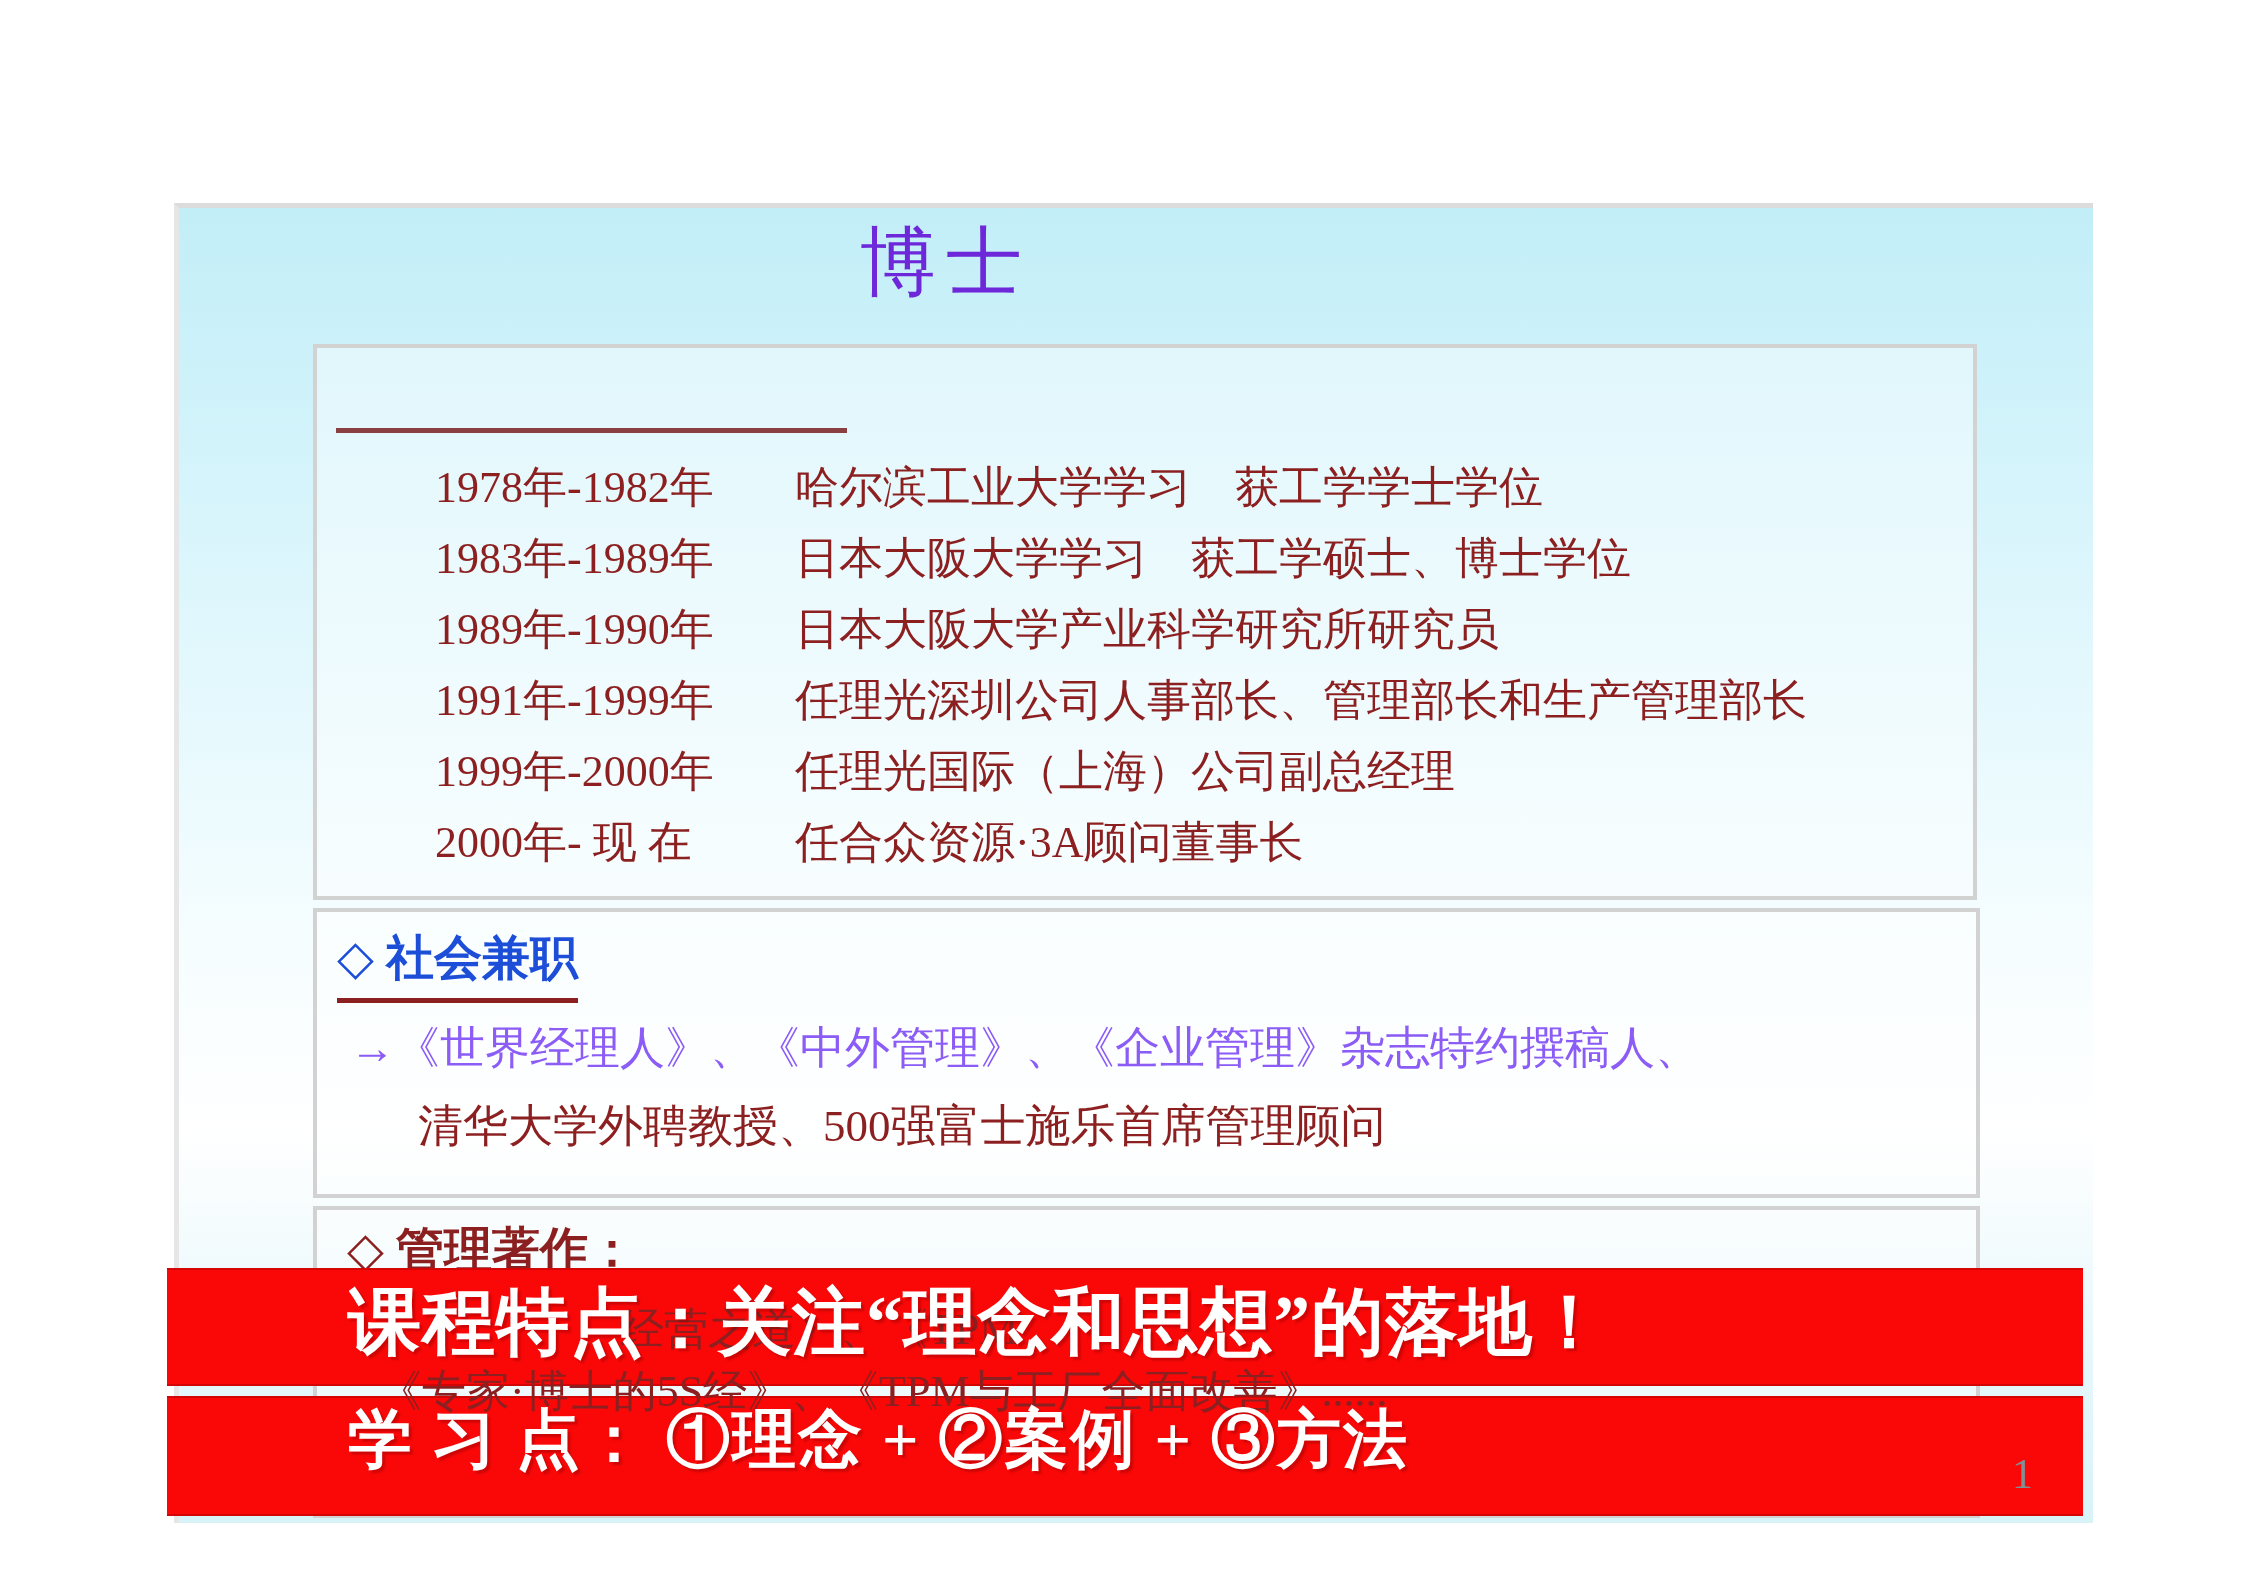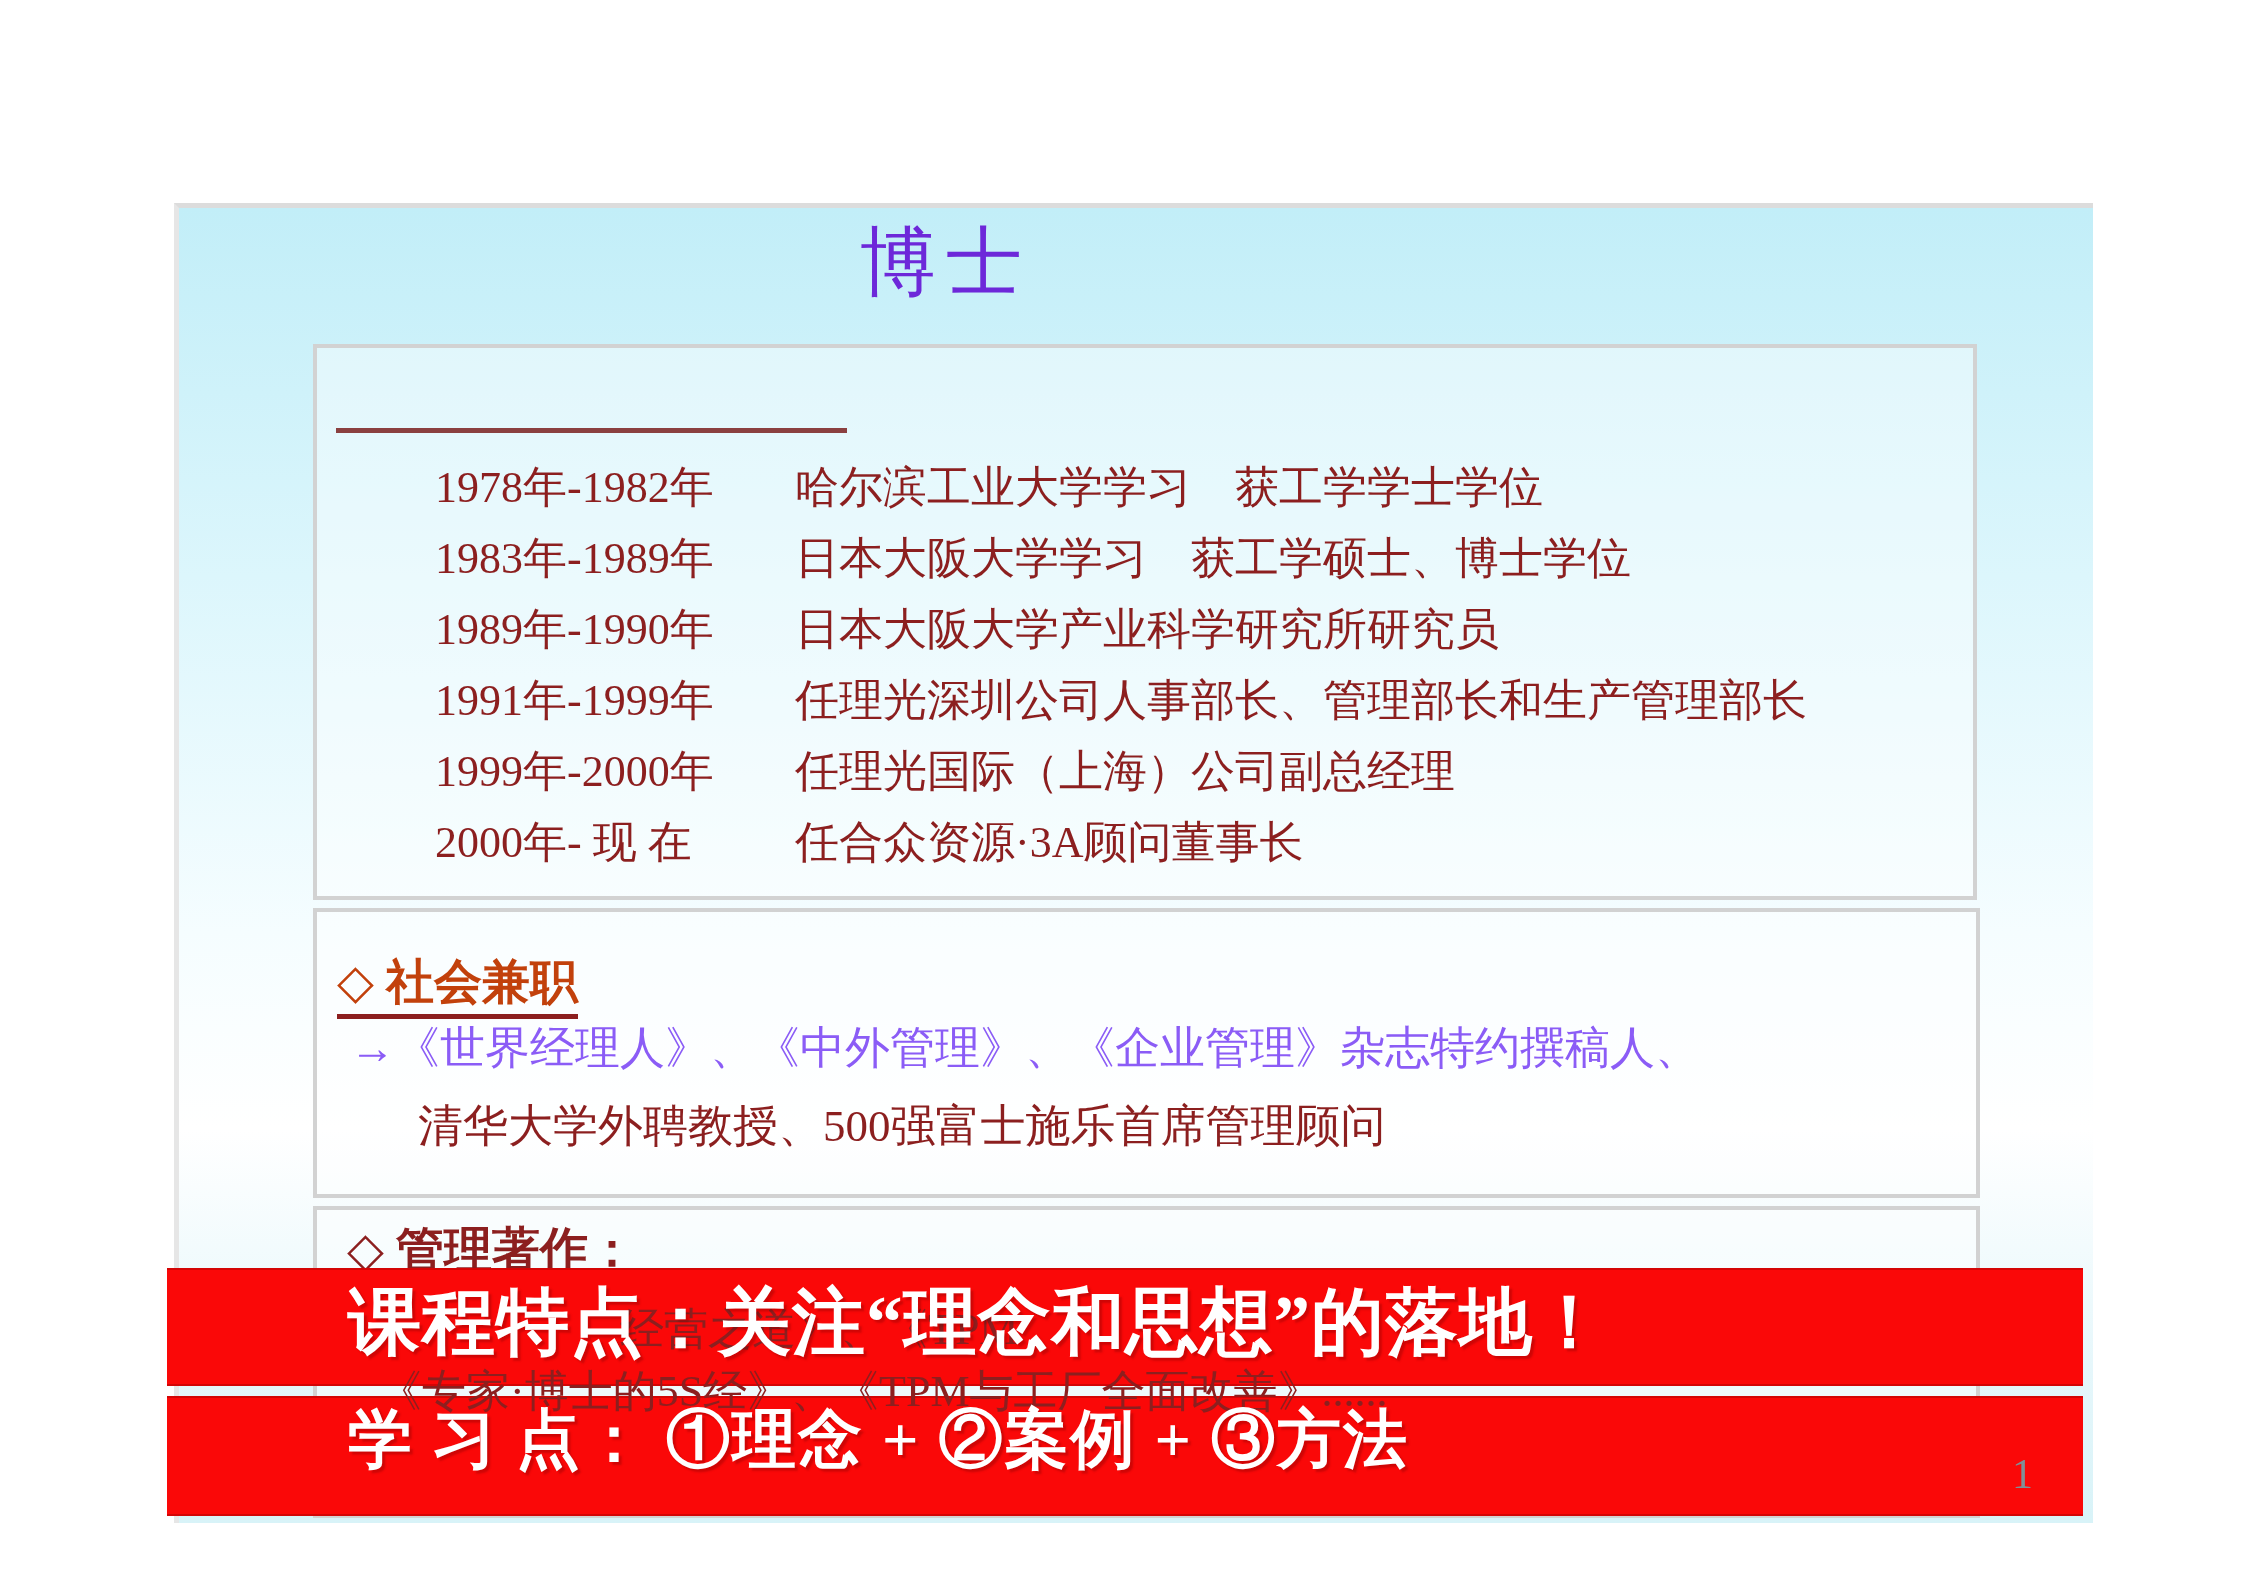--- a/index.html
+++ b/index.html
@@ -53,23 +53,23 @@
   .r-row {
     display: flex; align-items: center;
     height: 71px; font-size: 44px; color: #8c1f1f;
     white-space: nowrap;
   }
   .r-period { width: 360px; flex: 0 0 360px; font-family: Liberation Serif, serif; }
 
   
   #social-heading {
     left: 337px; top: 926px;
-    font-size: 48px; font-weight: bold; color: #c2410c;
-    padding-bottom: 0; border-bottom: 5px solid #8c1f1f;
-    white-space: nowrap; z-index: 2; margin-top: 24px;
+    font-size: 48px; font-weight: bold; color: #1d4ed8;
+    padding-bottom: 8px; border-bottom: 5px solid #8c1f1f;
+    white-space: nowrap; z-index: 2;
   }
   #social-line1 { left: 350px; top: 1018px; font-size: 45px; color: #8b5cf6; white-space: nowrap; z-index: 2; }
   #social-line2 { left: 418px; top: 1096px; font-size: 45px; color: #8c1f1f; white-space: nowrap; z-index: 2; }
 
   
   #works-heading {
     left: 347px; top: 1218px;
     font-size: 48px; font-weight: bold; color: #8c1f1f;
     white-space: nowrap; z-index: 2;
   }

